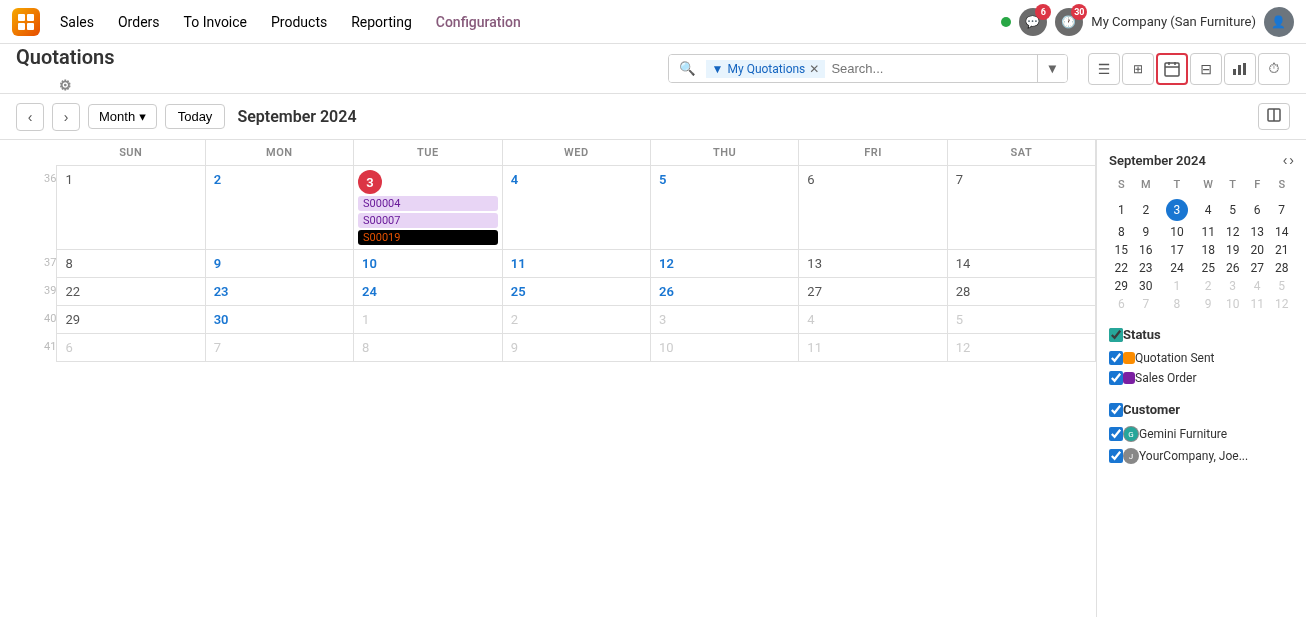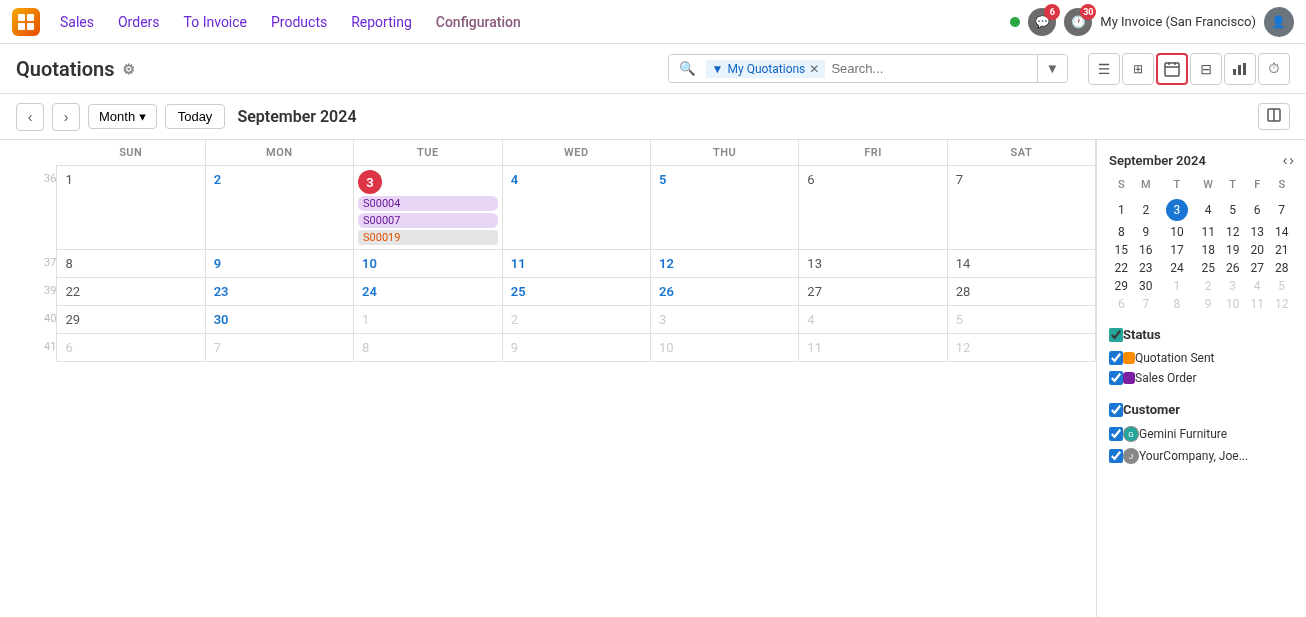--- a/index.html
+++ b/index.html
@@ -10,21 +10,21 @@
       display: flex; align-items: center; height: 44px;
       background: #fff; border-bottom: 1px solid #e0e0e0;
       padding: 0 12px; gap: 4px;
     }
     .app-icon {
       width: 28px; height: 28px; background: linear-gradient(135deg, #f6a800, #e64c00);
       border-radius: 6px; margin-right: 6px; flex-shrink: 0;
       display: flex; align-items: center; justify-content: center;
     }
     .nav-item {
-      padding: 4px 10px; cursor: pointer; border-radius: 4px; color: #6d28d9; font-size: 14px;
+      padding: 4px 10px; cursor: pointer; border-radius: 4px; color: #000000; font-size: 14px;
     }
     .nav-item.active { color: #875a7b; font-weight: 500; }
     .nav-spacer { flex: 1; }
     .nav-right { display: flex; align-items: center; gap: 8px; }
     .nav-icon-btn {
       width: 28px; height: 28px; border-radius: 50%; background: #555;
       display: flex; align-items: center; justify-content: center; cursor: pointer;
       color: #fff; font-size: 11px; font-weight: bold; position: relative;
     }
     .nav-icon-btn.green { background: #28a745; }
@@ -38,21 +38,21 @@
     }
     .company-name { font-size: 13px; color: #333; cursor: pointer; }
     .avatar { width: 30px; height: 30px; border-radius: 50%; background: #6c757d; cursor: pointer; overflow: hidden; display: flex; align-items: center; justify-content: center; color: #fff; font-size: 12px; }
 
     
     .sub-header {
       display: flex; align-items: center; height: 50px;
       background: #fff; border-bottom: 1px solid #e0e0e0;
       padding: 0 16px; gap: 8px;
     }
-    .page-title { font-size: 20px; font-weight: 600; color: #333; display: flex; align-items: center; gap: 8px; }
+    .page-title { font-size: 20px; font-weight: 600; color: #333; display: flex; align-items: center; gap: 8px; flex-direction: column; }
     .gear-icon { color: #888; cursor: pointer; font-size: 14px; }
     .search-bar {
       display: flex; align-items: center; border: 1px solid #ccc;
       border-radius: 4px; overflow: hidden; flex: 1; max-width: 400px;
       margin-left: auto;
     }
     .search-icon-btn { padding: 6px 10px; background: #fff; border: none; cursor: pointer; color: #666; }
     .filter-tag {
       display: flex; align-items: center; gap: 4px;
       background: #e8f4fd; padding: 2px 6px; font-size: 12px; color: #1565c0;
@@ -107,22 +107,22 @@
     .day-num.today {
       background: #dc3545; color: #fff; border-radius: 50%;
       width: 24px; height: 24px; display: flex; align-items: center; justify-content: center;
       font-weight: 600;
     }
     .day-num.blue { color: #1976d2; font-weight: 600; }
     .event-chip {
       display: block; font-size: 11px; padding: 1px 5px; border-radius: 3px;
       margin-top: 2px; white-space: nowrap; overflow: hidden; text-overflow: ellipsis;
     }
-    .event-purple { background: #e8d5f5; color: #6a1b9a; border-radius: 6px; }
-    .event-orange { background: #e5e5e5; color: #e65100; }
+    .event-purple { background: #e8d5f5; color: #6a1b9a; }
+    .event-orange { background: #000000; color: #e65100; }
 
     
     .right-panel {
       width: 210px; border-left: 1px solid #e0e0e0; padding: 12px;
       overflow-y: auto; background: #fff; flex-shrink: 0;
     }
     .mini-cal-header {
       display: flex; align-items: center; justify-content: space-between;
       margin-bottom: 8px;
     }
@@ -165,21 +165,21 @@
   <div class="nav-right">
     <div class="nav-icon-btn green" style="width:10px;height:10px;border-radius:50%;background:#28a745;"></div>
     <div class="nav-icon-btn msg" style="background:#6c6c6c;font-size:12px;">
       💬
       <span class="badge">6</span>
     </div>
     <div class="nav-icon-btn activity" style="background:#6c6c6c;font-size:12px;">
       🕐
       <span class="badge">30</span>
     </div>
-    <span class="company-name">My Invoice (San Francisco)</span>
+    <span class="company-name">My Company (San Furniture)</span>
     <div class="avatar">👤</div>
   </div>
 </nav>
 
 <div class="sub-header">
   <div class="page-title">
     <span>Quotations</span>
     <span class="gear-icon">⚙</span>
   </div>
   <div class="search-bar">

